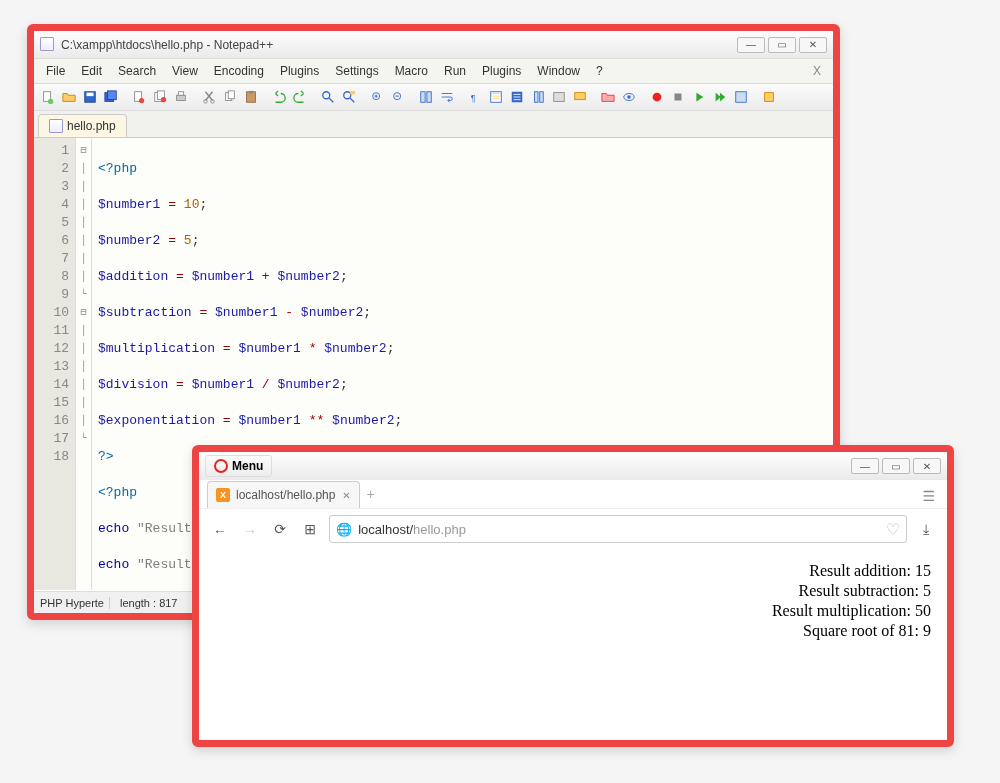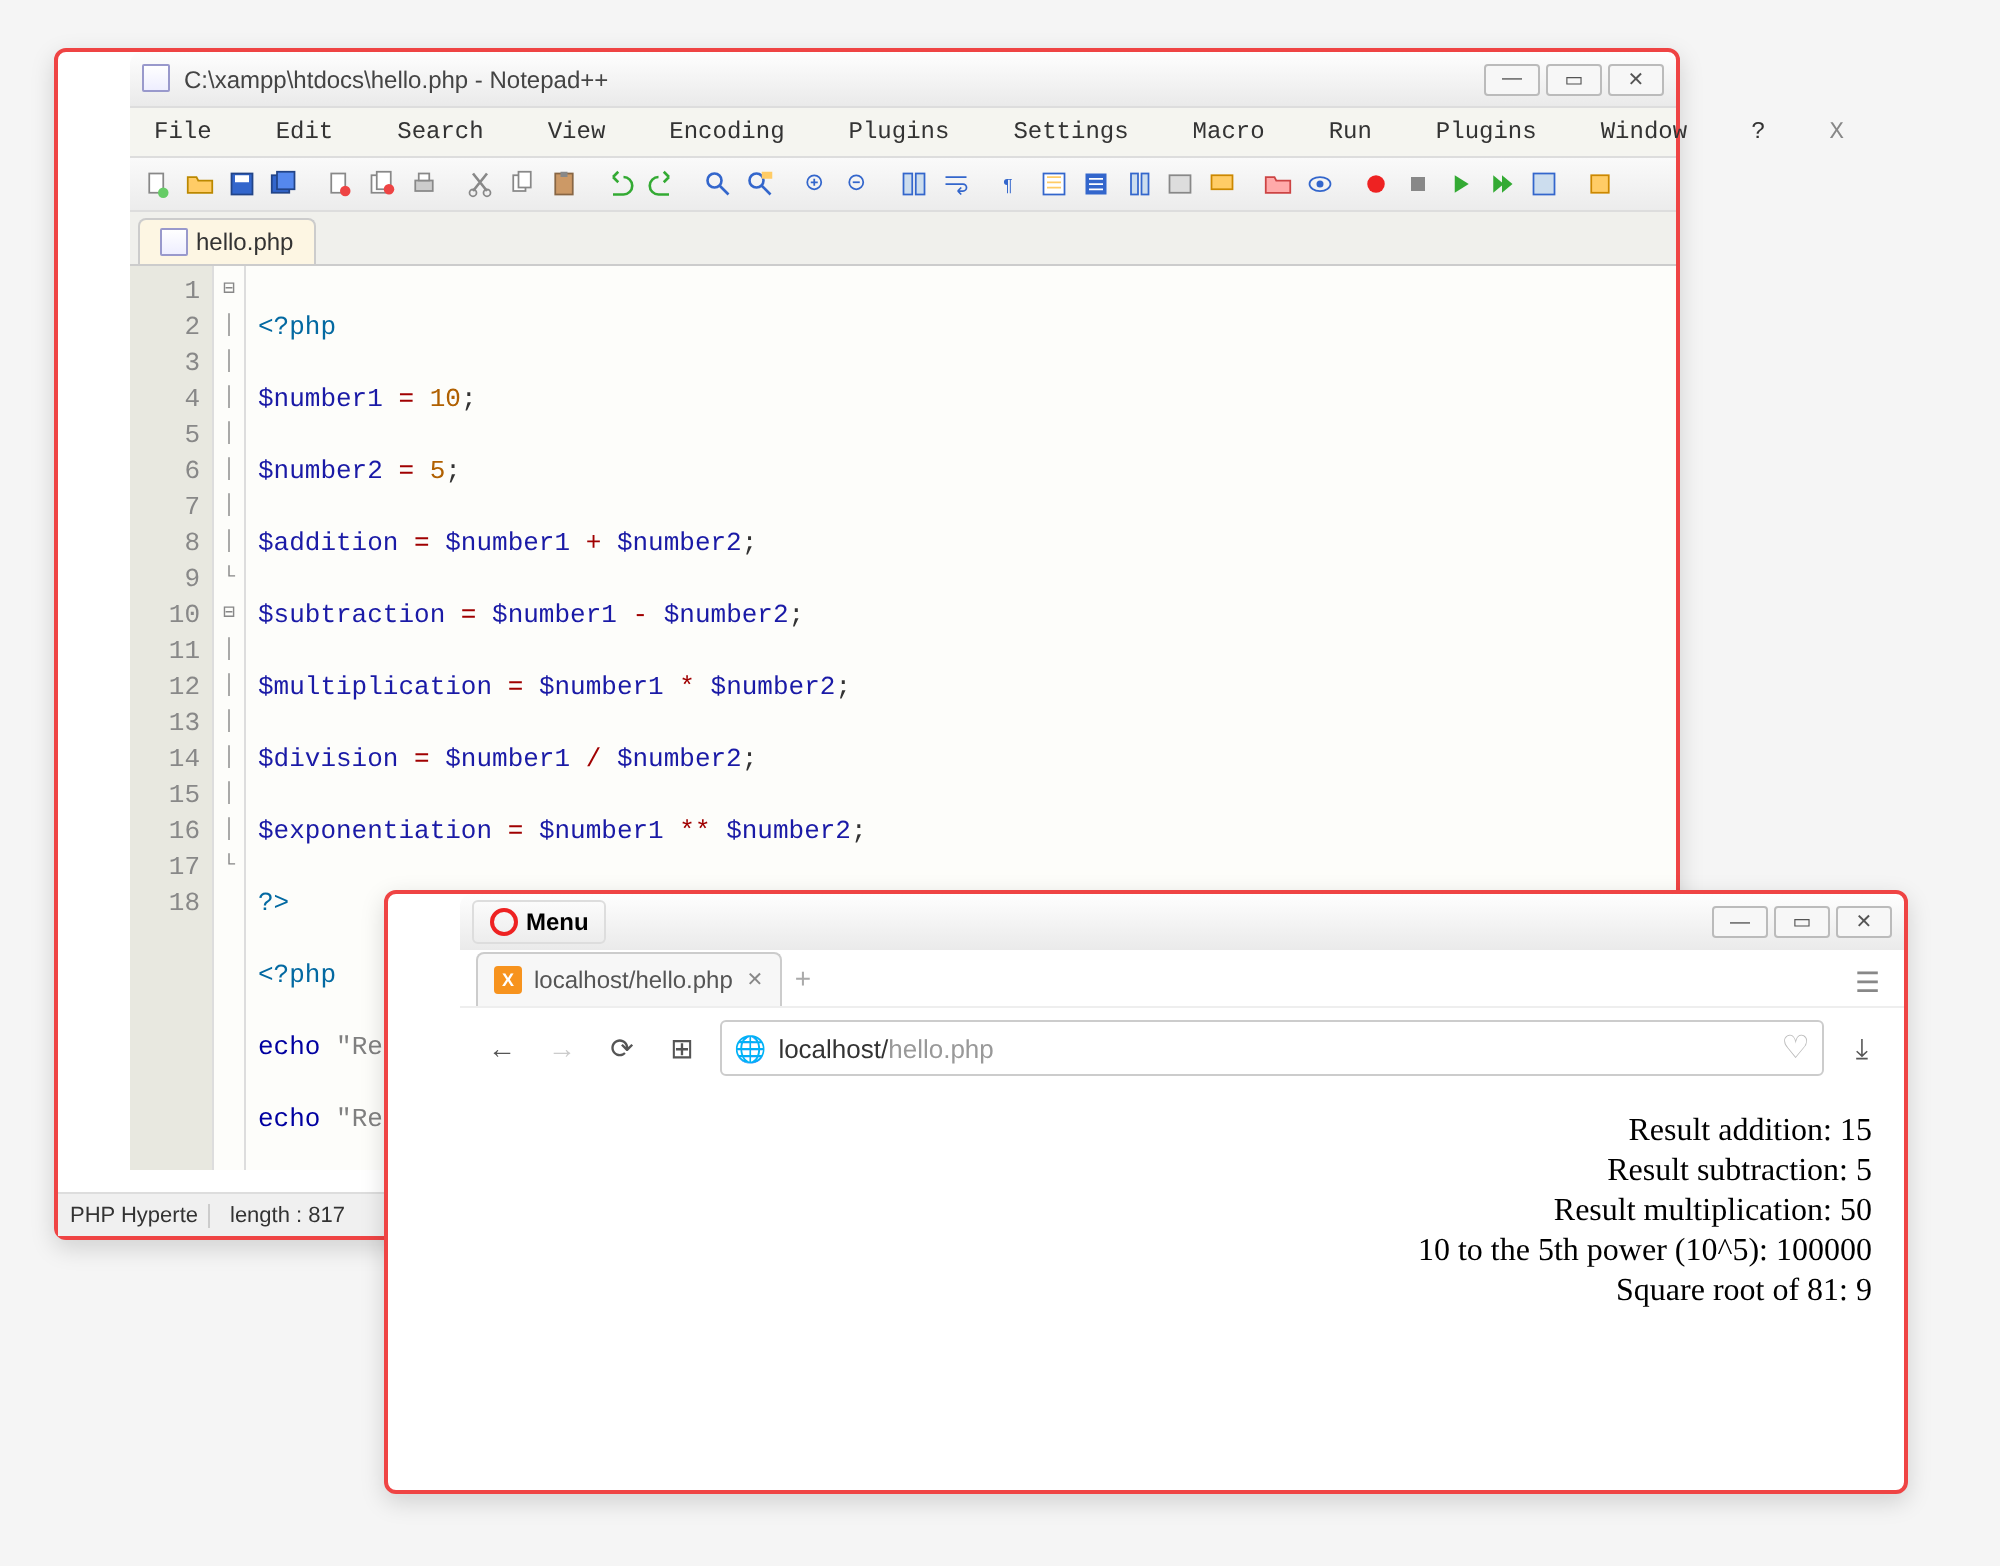--- a/index.html
+++ b/index.html
@@ -1,24 +1,24 @@
 <!DOCTYPE html>
 <html><head>
 <meta charset="utf-8">
 <style>
 * { box-sizing: border-box; margin: 0; padding: 0; }
 body { background: #f5f5f5; font-family: Tahoma, Verdana, sans-serif; font-size: 11px; width: 1000px; height: 783px; position: relative; overflow: hidden; }
-.window { position: absolute; background: #fff; border: 2px solid #ef4444; border-radius: 6px; box-shadow: 0 4px 12px rgba(0,0,0,0.15); padding-left: 36px; }
+.window { position: absolute; background: #fff; border: 7px solid #ef4444; border-radius: 6px; box-shadow: 0 4px 12px rgba(0,0,0,0.15); }
 .notepad { left: 27px; top: 24px; width: 813px; height: 596px; }
 .titlebar { display: flex; align-items: center; height: 28px; padding: 0 6px; border-bottom: 1px solid #ddd; border-radius: 6px 6px 0 0; background: linear-gradient(#fefefe,#eaeaea); }
 .titlebar .icon { width: 16px; height: 16px; margin-right: 5px; display: inline-flex; }
 .titlebar .title { flex: 1; color: #444; font-size: 12px; }
 .winbtns { display: flex; gap: 3px; }
 .winbtn { width: 28px; height: 16px; border: 1px solid #bbb; border-radius: 2px; background: #f7f7f7; display: flex; align-items: center; justify-content: center; font-size: 10px; color: #555; cursor: pointer; }
-.menubar { display: flex; gap: 16px; padding: 2px 4px; border-bottom: 1px solid #ddd; background: #f5f5f0; font-size: 12px; font-family: Liberation Mono, monospace; }
+.menubar { display: flex; gap: 0; padding: 2px 4px; border-bottom: 1px solid #ddd; background: #f5f5f0; font-size: 12px; }
 .menubar .mi { padding: 3px 8px; cursor: pointer; color: #333; }
 .menubar .closex { margin-left: auto; padding: 3px 8px; color: #888; cursor: pointer; }
 .toolbar { display: flex; gap: 1px; padding: 3px 4px; border-bottom: 1px solid #ddd; background: linear-gradient(#fafafa,#ececec); flex-wrap: nowrap; overflow: hidden; }
 .tbtn { width: 20px; height: 20px; border: 1px solid transparent; border-radius: 2px; display: flex; align-items: center; justify-content: center; cursor: pointer; }
 .tbtn svg { width: 14px; height: 14px; }
 .tsep { width: 6px; }
 .tabbar { display: flex; padding: 3px 4px 0 4px; background: #f0f0ec; border-bottom: 1px solid #ccc; }
 .tab { padding: 4px 10px; background: #fdf6e3; border: 1px solid #ccc; border-bottom: none; border-radius: 4px 4px 0 0; font-size: 12px; color: #333; display: flex; align-items: center; gap: 4px; cursor: pointer; }
 .editor { display: flex; height: 452px; font-family: "Consolas","Courier New",monospace; font-size: 13px; line-height: 18px; }
 .gutter { width: 42px; background: #e8e8e0; color: #888; text-align: right; padding: 4px 6px 0 0; border-right: 1px solid #ddd; }
@@ -388,16 +388,15 @@
         <span style="color:#999">hello.php</span>
       <span style="flex:1"></span>
       <span class="heart">♡</span>
     </div>
     <div class="nbtn">⤓</div>
   </div>
   <div class="content">
     <div>Result addition: 15</div>
     <div>Result subtraction: 5</div>
     <div>Result multiplication: 50</div>
-    <div>10 to the 5th power (10^5): 100000</div>
     <div>Square root of 81: 9</div>
   </div>
 </div>
 
 </body></html>

